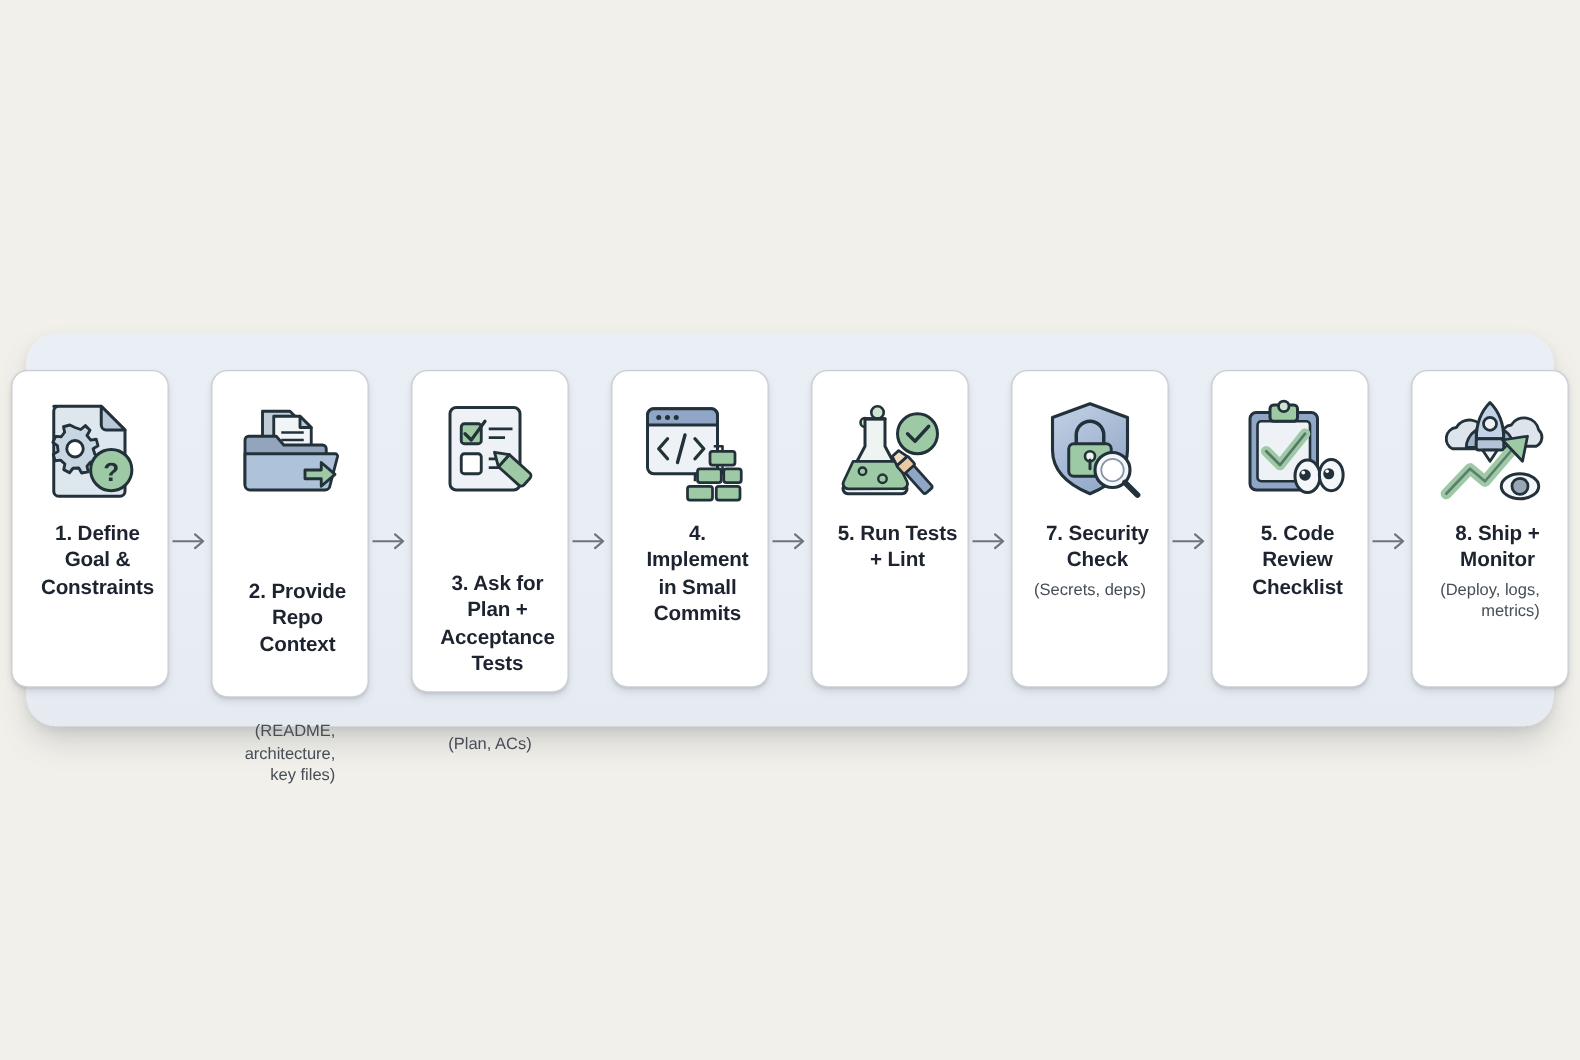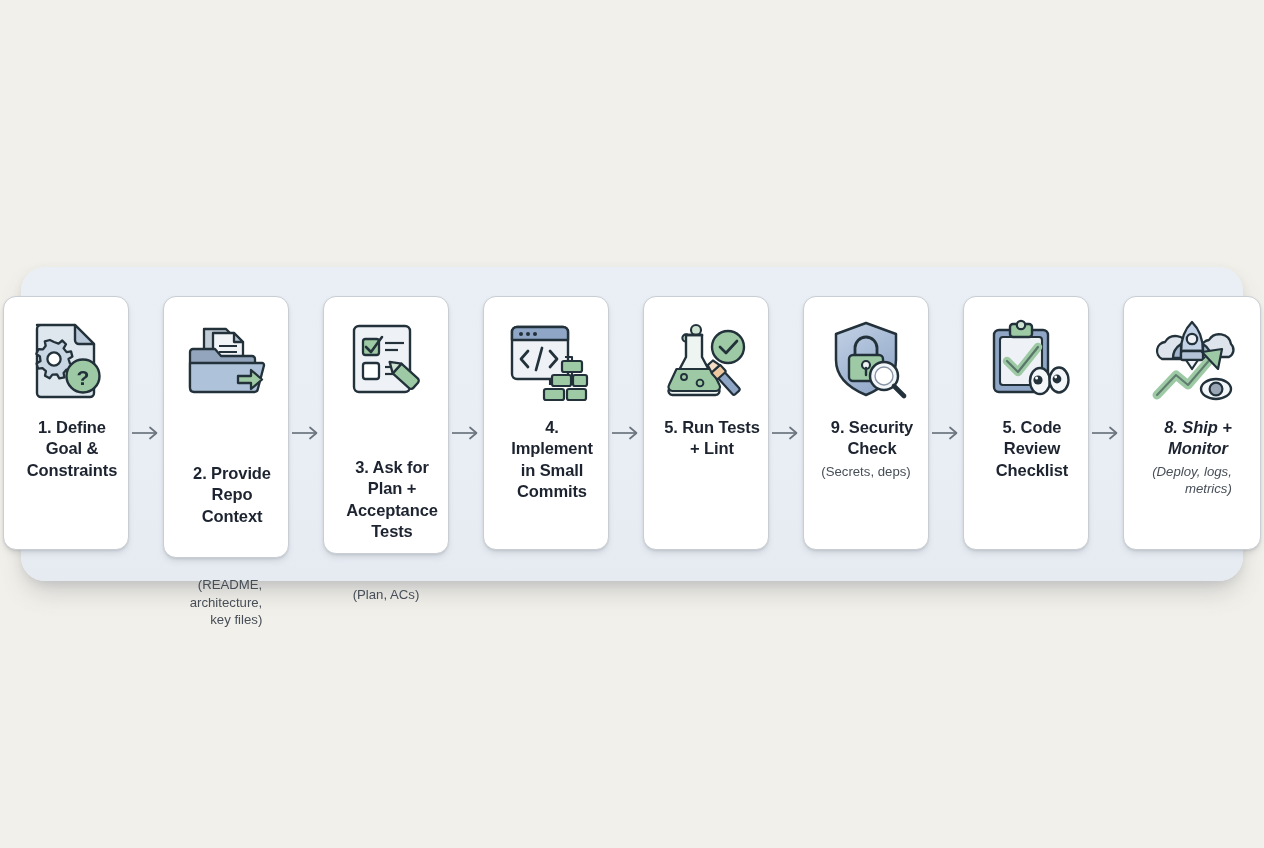--- a/index.html
+++ b/index.html
@@ -51,21 +51,21 @@
     padding: 16px 7px 12px 7px;
     flex: 0 0 auto;
   }
   .c1 { width: 126px; height: 254px; }
   .c2 { width: 126px; height: 262px; gap: 46px; }
   .c3 { width: 126px; height: 258px; gap: 40px; }
   .c4 { width: 126px; height: 254px; }
   .c5 { width: 126px; height: 254px; }
   .c6 { width: 126px; height: 254px; }
   .c7 { width: 126px; height: 254px; }
-  .c8 { width: 138px; height: 254px; font-style: italic; }
+  .c8 { width: 126px; height: 254px; }
 
   .icon-wrap {
     width: 92px; height: 92px;
     display: flex; align-items: center; justify-content: center;
     margin-bottom: 12px;
     flex: 0 0 auto;
   }
   .icon-wrap svg { width: 92px; height: 92px; display: block; }
 
   .card-title {
@@ -296,21 +296,21 @@
             <path d="M35 42 v-7 a11 11 0 0 1 22 0 v7" fill="none" stroke="#22313a" stroke-width="2.8" stroke-linecap="round"></path>
             <rect x="29" y="42" width="34" height="26" rx="4" fill="#9dcaa4" stroke="#22313a" stroke-width="2.4"></rect>
             <circle cx="46" cy="52" r="4" fill="#eef4f2" stroke="#22313a" stroke-width="2.1"></circle>
             <path d="M46 55 v7" stroke="#22313a" stroke-width="2.4" stroke-linecap="round"></path>
 
             <circle cx="64" cy="63" r="14" fill="#f4f7fa" stroke="#22313a" stroke-width="2.5"></circle>
             <circle cx="64" cy="63" r="9" fill="#ffffff" stroke="#8795a6" stroke-width="1.4"></circle>
             <line x1="74" y1="73" x2="84" y2="83" stroke="#22313a" stroke-width="4.6" stroke-linecap="round"></line>
           </svg>
         </div>
-        <div class="card-title">9. Security
+        <div class="card-title">7. Security
 Check</div>
         <div class="card-sub">(Secrets, deps)</div>
       </div>
 
       <div class="arrow">
         <svg width="30" height="16" viewBox="0 0 30 16">
           <line x1="1" y1="8" x2="25" y2="8" stroke="#6b737e" stroke-width="1.7"></line>
           <polyline points="19,2.5 25.5,8 19,13.5" fill="none" stroke="#6b737e" stroke-width="1.7" stroke-linecap="round" stroke-linejoin="round"></polyline>
         </svg>
       </div>

